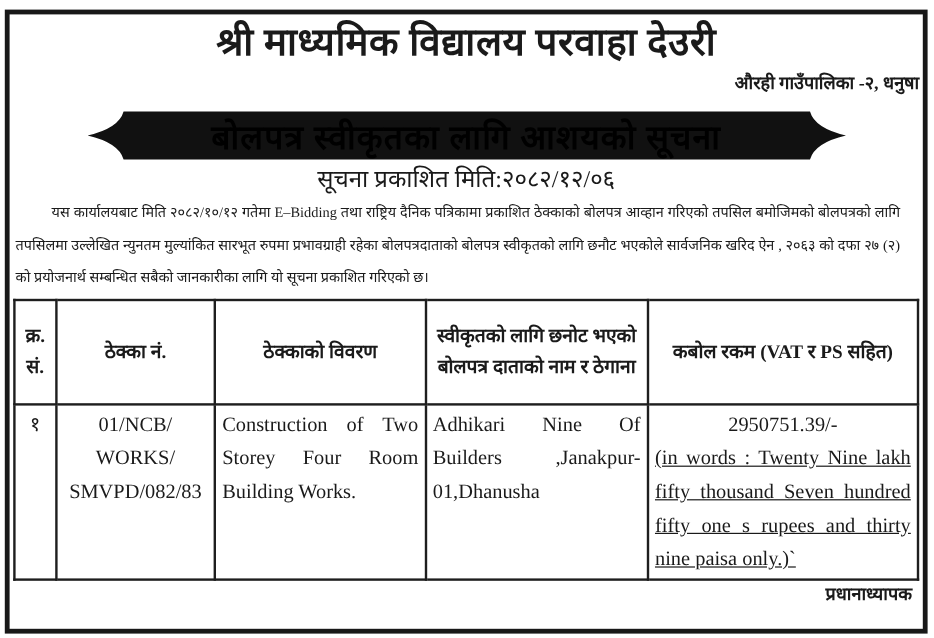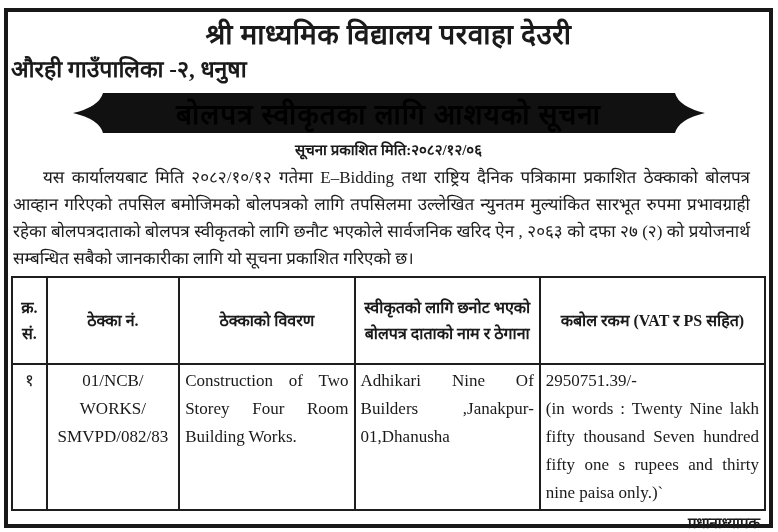--- a/index.html
+++ b/index.html
@@ -17,29 +17,29 @@
     margin: 8px 5px 4px 4px;
     width: 769px;
     height: 520px;
     border: 4px solid #181818;
     background: #ffffff;
     padding: 1px 3px 0 3px;
     position: relative;
   }
   .school-name {
     text-align: center;
-    font-size: 28px;
+    font-size: 32px;
     font-weight: 700;
     line-height: 40px;
     margin-top: 2px;
     letter-spacing: 0.5px;
   }
   .municipality {
-    text-align: left;
-    font-size: 23px;
+    text-align: right;
+    font-size: 15px;
     font-weight: 700;
     line-height: 26px;
     margin-top: 2px;
   }
   .banner-wrap {
     position: relative;
     width: 632px;
     height: 44px;
     margin: 8px auto 0 auto;
   }
@@ -56,28 +56,28 @@
     align-items: center;
     justify-content: center;
     color: #000000;
     font-size: 28px;
     font-weight: 700;
     letter-spacing: 1px;
     white-space: nowrap;
   }
   .publish-date {
     text-align: center;
-    font-size: 15px;
-    font-weight: 700;
+    font-size: 20px;
+    font-weight: 400;
     line-height: 20px;
     margin-top: 5px;
   }
   .notice-paragraph {
     margin: 4px 16px 0 2px;
-    font-size: 17px;
+    font-size: 12px;
     line-height: 27px;
     text-align: justify;
     text-indent: 30px;
   }
   table.tender-table {
     width: 100%;
     border-collapse: collapse;
     table-layout: fixed;
     margin-top: 4px;
     padding-left: 28px;
@@ -103,22 +103,22 @@
   }
   .col-serial   { width: 4.6%; }
   .col-contract { width: 17.6%; }
   .col-desc     { width: 23.3%; }
   .col-bidder   { width: 24.6%; }
   .col-amount   { width: 29.9%; }
   .cell-serial   { text-align: center; }
   .cell-contract { text-align: center; margin-left: 46px; }
   .cell-desc     { text-align: justify; font-family: Liberation Serif, serif; }
   .cell-bidder   { text-align: justify; }
-  .amount-figure { text-align: left; }
-  .amount-words  { text-align: justify; }
+  .amount-figure { text-align: center; }
+  .amount-words  { text-align: justify; text-decoration: underline; }
   .signatory-line {
     text-align: right;
     font-size: 15px;
     font-weight: 700;
     line-height: 22px;
     padding: 1px 6px 0 0;
   }
 </style>
 </head>
 <body>

